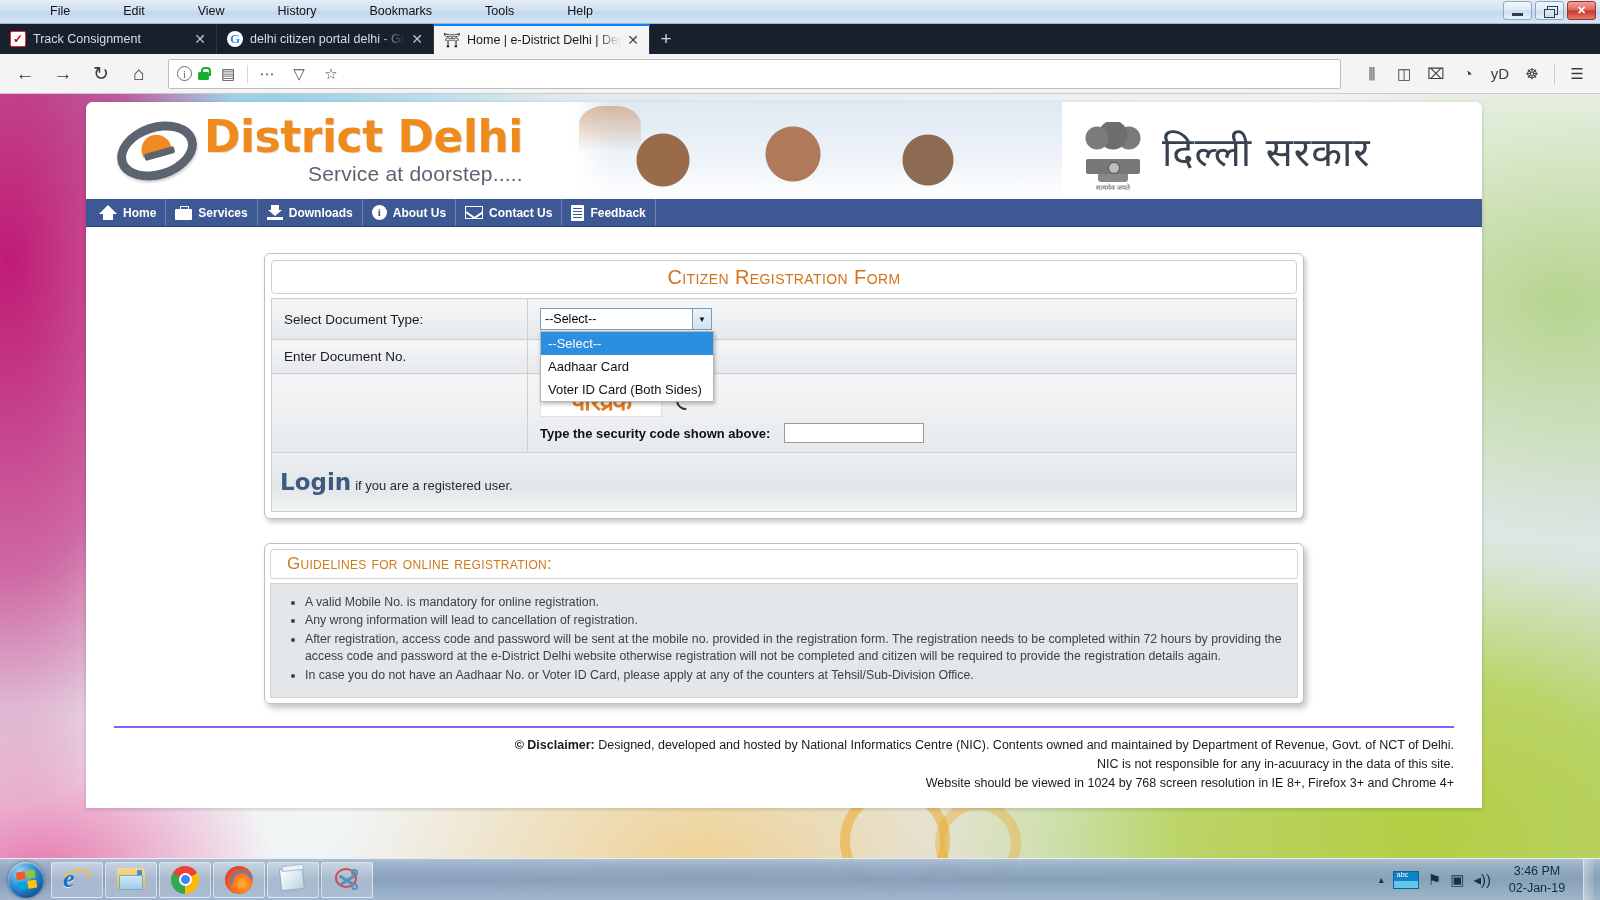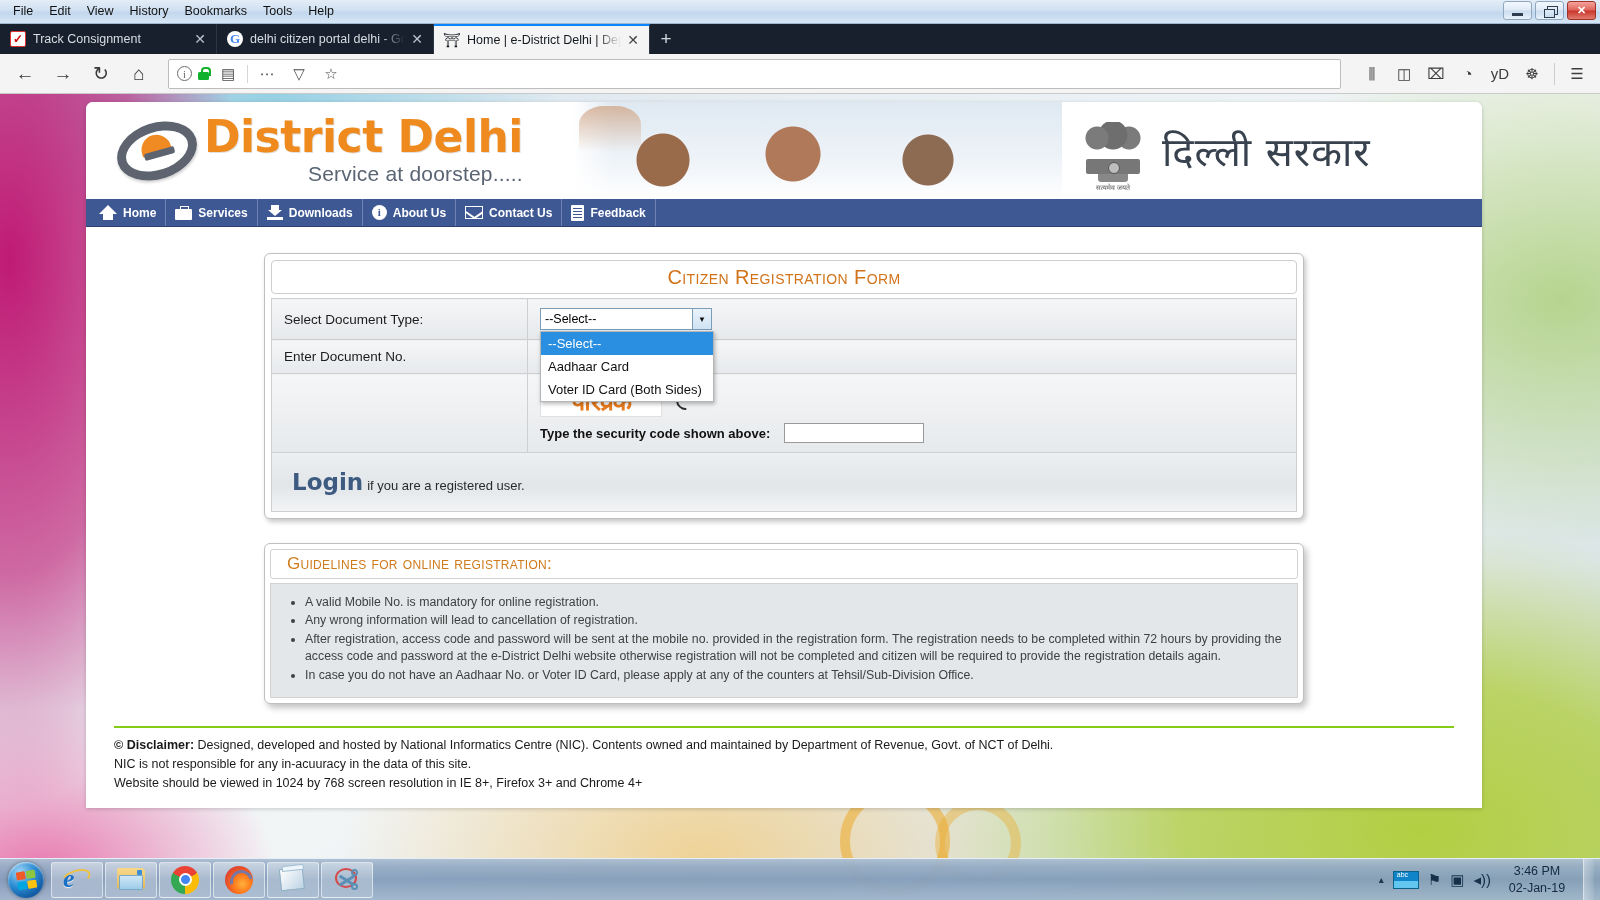--- a/index.html
+++ b/index.html
@@ -47,20 +47,21 @@
   }
   .menubar {
     display: flex; align-items: center;
     padding-left: 6px; gap: 2px;
     font-size: 12.5px; color: #111;
     height: 24px;
   }
   .menubar .mi {
     padding: 2px 7px 3px 7px;
     white-space: nowrap;
+    margin-left: 37px;
   }
   .winbtns {
     position: absolute; right: 4px; top: 1px;
     display: flex; gap: 3px; align-items: center;
   }
   .winbtn {
     width: 29px; height: 19px;
     border: 1px solid #8fa8c0;
     border-radius: 3px;
     background: linear-gradient(to bottom, #f3f8fd 0%, #dfeaf6 48%, #cadcef 52%, #e9f2fa 100%);
@@ -539,21 +540,21 @@
     transform: rotate(40deg);
   }
   .captcha-label { font-size: 13px; font-weight: bold; color: #111; }
   .captcha-input {
     width: 140px; height: 20px;
     border: 1px solid #9a9a9a;
     background: #fff;
   }
   .login-row td {
     background: linear-gradient(to bottom, #eceff1 0%, #e2e6e9 55%, #f2f4f5 100%);
-    padding: 16px 20px;
+    padding: 16px 8px;
   }
   .login-row .lg {
     font-size: 23px; font-weight: bold; color: #3d5a80;
     font-family: "DejaVu Sans", sans-serif;
   }
   .login-row .lg-note { font-size: 13px; color: #2a2a2a; margin-left: 4px; }
 
   
   .guide-panel {
     width: 1040px;
@@ -585,24 +586,24 @@
   .guide-body ul { margin: 0 0 0 22px; }
   .guide-body li {
     font-size: 12.3px;
     color: #404040;
     line-height: 1.42;
     margin-bottom: 1px;
   }
 
   
   .page-foot {
-    border-top: 2px solid #84cc16;
+    border-top: 2px solid #8b5cf6;
     margin: 22px 28px 0 28px;
     padding-top: 8px;
-    text-align: left;
+    text-align: right;
   }
   .page-foot p { font-size: 12.5px; color: #1a1a1a; line-height: 1.5; }
   .page-foot p b { font-weight: bold; }
 
   
   .taskbar {
     position: absolute;
     left: 0; bottom: 0; width: 1600px; height: 42px;
     background: linear-gradient(to bottom, rgba(171,190,210,.96) 0%, rgba(150,173,198,.96) 18%, rgba(132,158,187,.96) 50%, rgba(160,182,205,.96) 100%);
     border-top: 1px solid #e7eef6;

